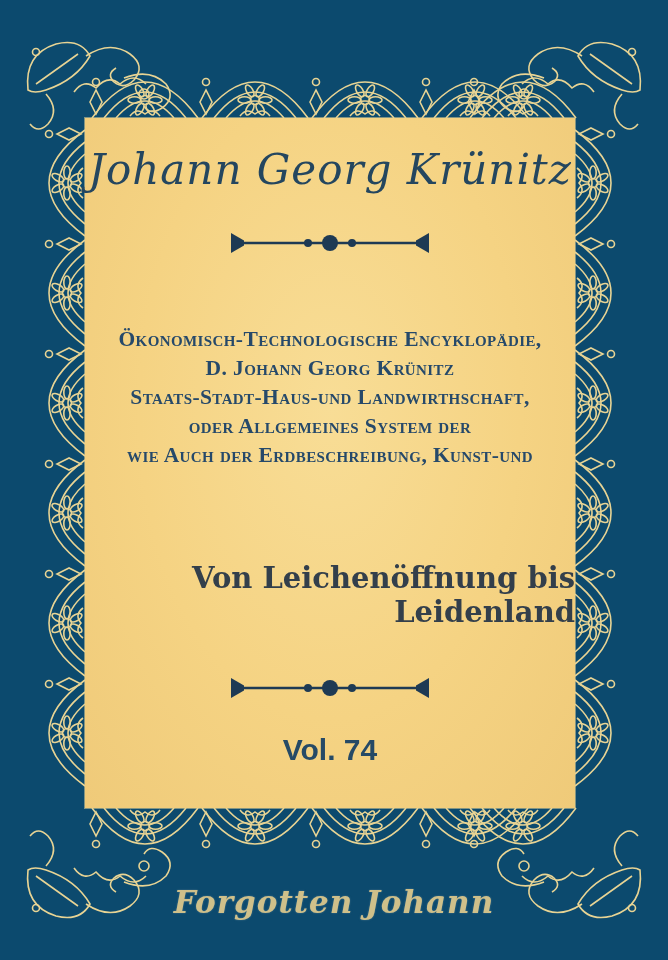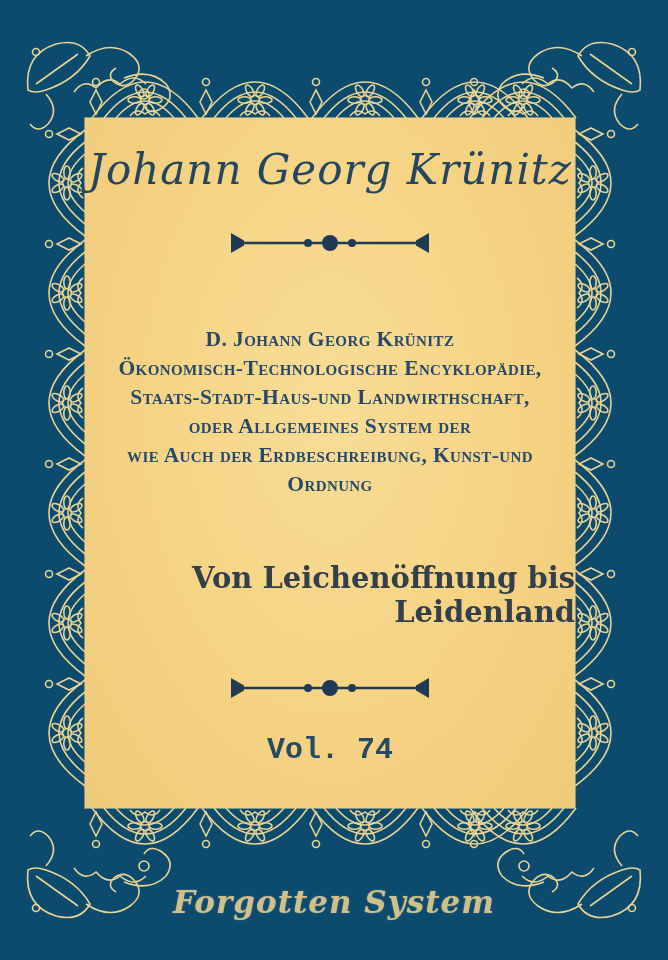--- a/index.html
+++ b/index.html
@@ -50,21 +50,21 @@
     position:absolute;left:0;top:443px;width:100%;
     text-align:right;
     font-family:"DejaVu Serif",serif;
     font-weight:bold;
     font-size:29px;
     color:#333f4b;
   }
   .volume{
     position:absolute;left:0;top:615px;width:100%;
     text-align:center;
-    font-family:Liberation Mono, monospace;
+    font-family:Liberation Sans, sans-serif;
     font-weight:bold;
     font-size:30px;
     color:#264a66;
   }
   .publisher{
     position:absolute;z-index:2;left:0;top:884px;width:100%;
     text-align:center;
     font-family:"DejaVu Serif",serif;
     font-weight:bold;
     font-style:italic;
@@ -152,38 +152,37 @@
         <line x1="8" y1="13" x2="196" y2="13" stroke-width="2.6"></line>
         <path d="M3,3 L16,10.4 L16,15.6 L3,23 Z"></path>
         <path d="M201,3 L188,10.4 L188,15.6 L201,23 Z"></path>
         <circle cx="102" cy="13" r="8"></circle>
         <circle cx="80" cy="13" r="4"></circle>
         <circle cx="124" cy="13" r="4"></circle>
       </svg>
     </div>
 
     <div class="title-block">
+      <div>Ökonomisch-Technologische Encyklopädie,</div>
       <div>D. Johann Georg Krünitz</div>
-      <div>Ökonomisch-Technologische Encyklopädie,</div>
       <div>Staats-Stadt-Haus-und Landwirthschaft,</div>
       <div>oder Allgemeines System der</div>
       <div>wie Auch der Erdbeschreibung, Kunst-und</div>
-      <div>Ordnung</div>
     </div>
 
     <div class="subtitle">Von Leichenöffnung bis Leidenland</div>
 
     <div class="divider divider-2">
       <svg width="204" height="26" viewBox="0 0 204 26" aria-hidden="true">
         <line x1="8" y1="13" x2="196" y2="13" stroke-width="2.6"></line>
         <path d="M3,3 L16,10.4 L16,15.6 L3,23 Z"></path>
         <path d="M201,3 L188,10.4 L188,15.6 L201,23 Z"></path>
         <circle cx="102" cy="13" r="8"></circle>
         <circle cx="80" cy="13" r="4"></circle>
         <circle cx="124" cy="13" r="4"></circle>
       </svg>
     </div>
 
     <div class="volume">Vol. 74</div>
   </div>
 
-  <div class="publisher">Forgotten System</div>
+  <div class="publisher">Forgotten Johann</div>
 </div>
 
 </body></html>

